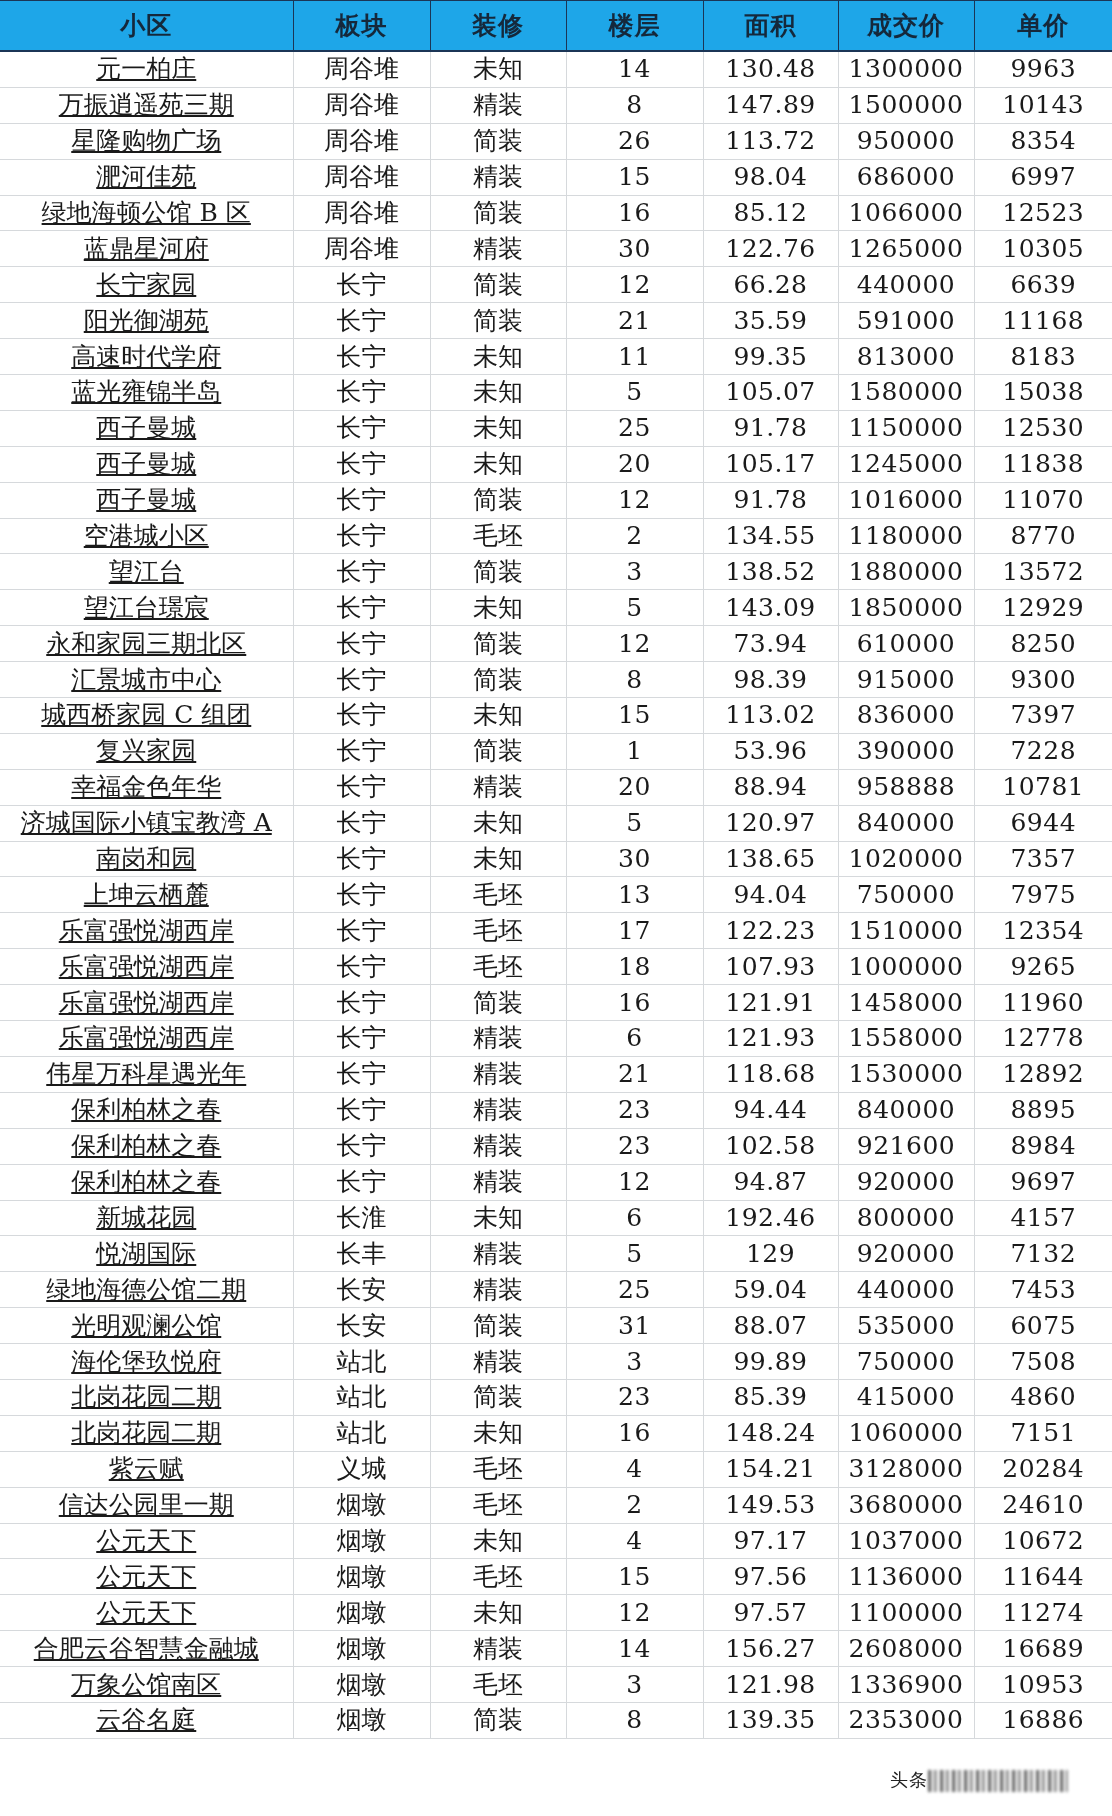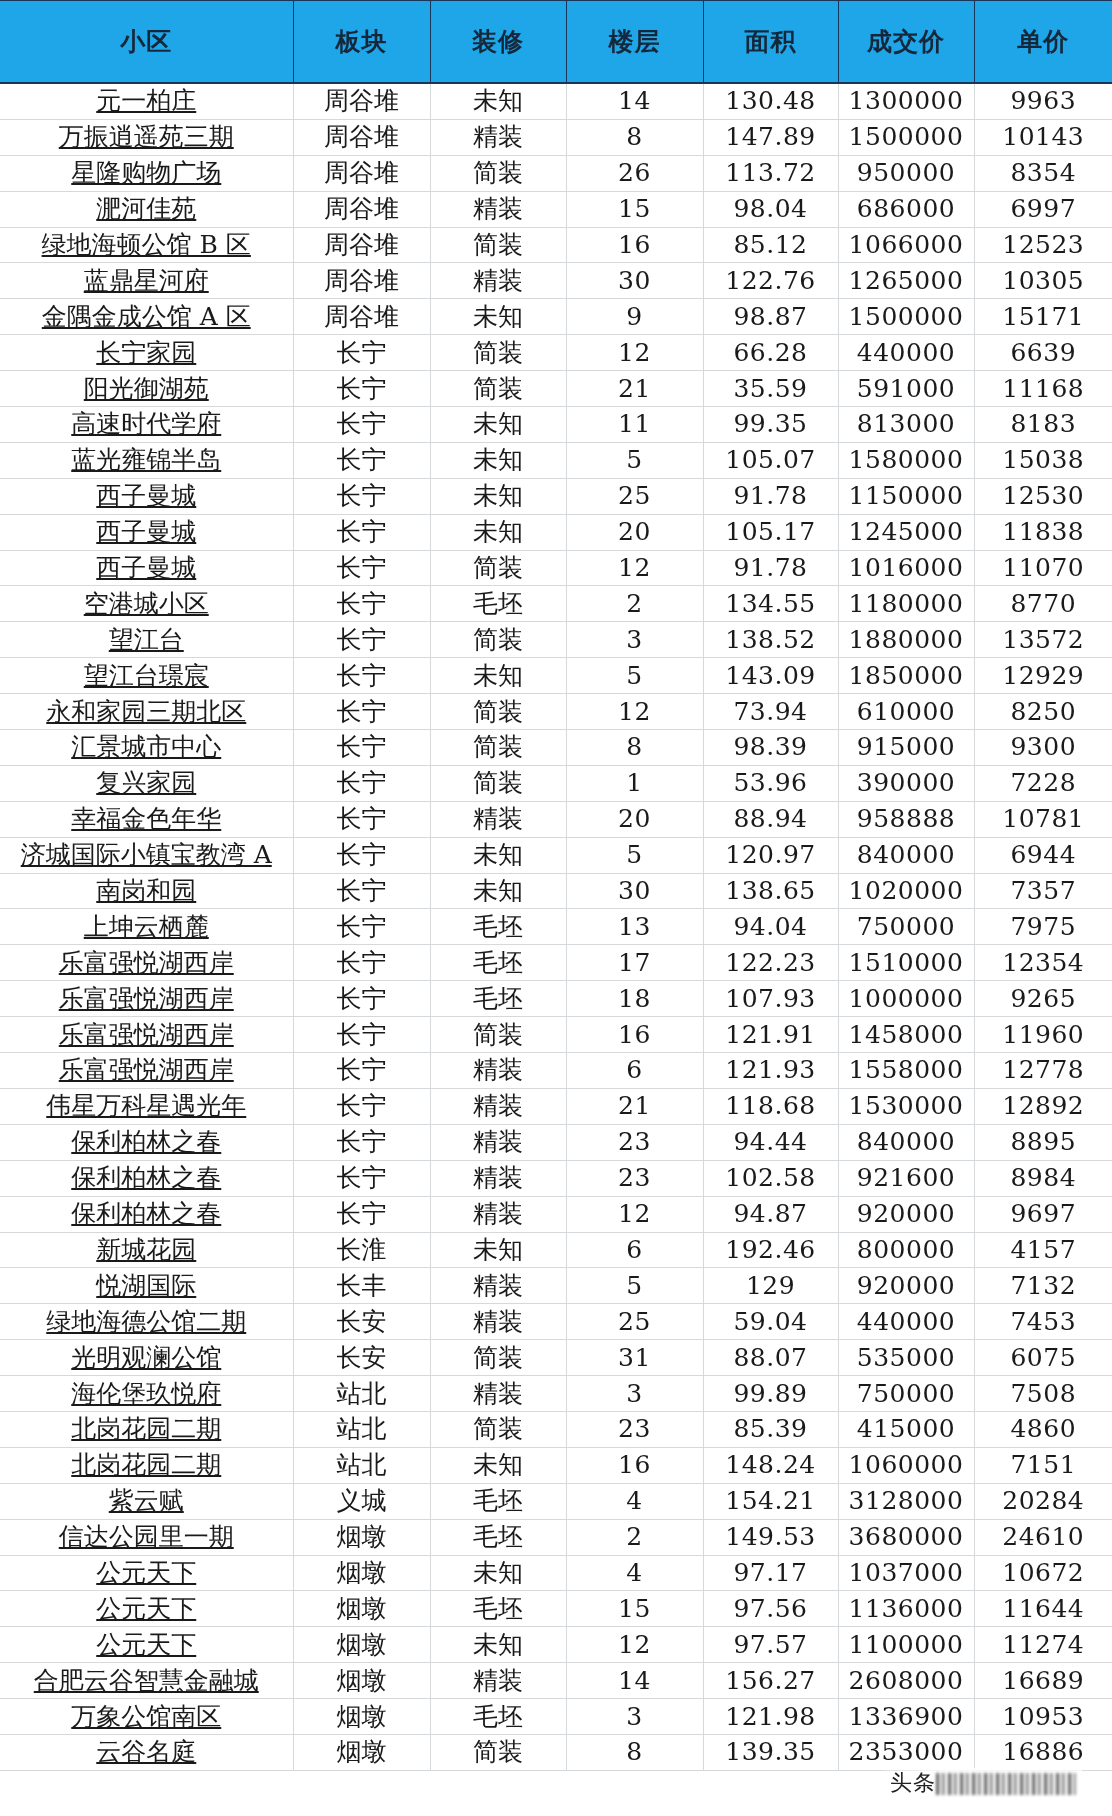--- a/index.html
+++ b/index.html
@@ -21,21 +21,21 @@
     thead th {
       height: 49px;
       background: #1ea6e8;
       color: #15283b;
       font-weight: bold;
       font-size: 25px;
       text-align: center;
       border-left: 1.5px solid #1b3556;
       border-top: 1.5px solid #1b3556;
       border-bottom: 2px solid #1b3556;
-      padding: 16px;
+      padding: 0;
       letter-spacing: 1px;
     }
     thead th:first-child { border-left: none; }
     tbody td {
       height: 34.9px;
       font-size: 25px;
       text-align: center;
       white-space: nowrap;
       overflow: hidden;
       padding: 0;
@@ -43,21 +43,21 @@
       border-bottom: 1px solid #d6d9dc;
       line-height: 34px;
     }
     tbody td:first-child { border-left: none; text-decoration: underline; }
     td.num { font-family: "DejaVu Serif", "Liberation Serif", serif; letter-spacing: 0.5px; }
     .watermark {
       position: absolute;
       left: 884px;
       top: 1768px;
       font-family: "DejaVu Sans", sans-serif;
-      font-size: 22px;
+      font-size: 18px;
       color: #222;
       background: linear-gradient(90deg, rgba(255,255,255,0.2), rgba(255,255,255,0.85) 30%, rgba(255,255,255,0.7));
       padding: 0 6px;
       letter-spacing: 1px;
       text-shadow: 0 0 2px #fff;
       text-align: center;
     }
     .watermark .blur {
       display: inline-block;
       width: 140px;
@@ -141,29 +141,20 @@
       <tr>
         <td>蓝鼎星河府</td>
         <td>周谷堆</td>
         <td>精装</td>
         <td class="num">30</td>
         <td class="num">122.76</td>
         <td class="num">1265000</td>
         <td class="num">10305</td>
       </tr>
       <tr>
-        <td>金隅金成公馆 A 区</td>
-        <td>周谷堆</td>
-        <td>未知</td>
-        <td class="num">9</td>
-        <td class="num">98.87</td>
-        <td class="num">1500000</td>
-        <td class="num">15171</td>
-      </tr>
-      <tr>
         <td>长宁家园</td>
         <td>长宁</td>
         <td>简装</td>
         <td class="num">12</td>
         <td class="num">66.28</td>
         <td class="num">440000</td>
         <td class="num">6639</td>
       </tr>
       <tr>
         <td>阳光御湖苑</td>
@@ -256,20 +247,29 @@
         <td class="num">8250</td>
       </tr>
       <tr>
         <td>汇景城市中心</td>
         <td>长宁</td>
         <td>简装</td>
         <td class="num">8</td>
         <td class="num">98.39</td>
         <td class="num">915000</td>
         <td class="num">9300</td>
+      </tr>
+      <tr>
+        <td>城西桥家园 C 组团</td>
+        <td>长宁</td>
+        <td>未知</td>
+        <td class="num">15</td>
+        <td class="num">113.02</td>
+        <td class="num">836000</td>
+        <td class="num">7397</td>
       </tr>
       <tr>
         <td>复兴家园</td>
         <td>长宁</td>
         <td>简装</td>
         <td class="num">1</td>
         <td class="num">53.96</td>
         <td class="num">390000</td>
         <td class="num">7228</td>
       </tr>

